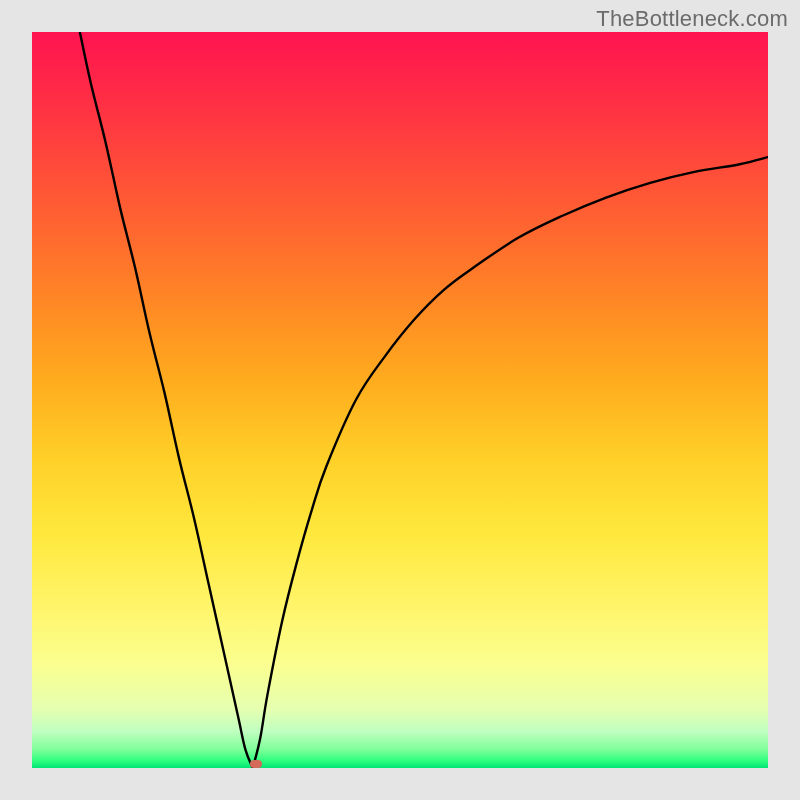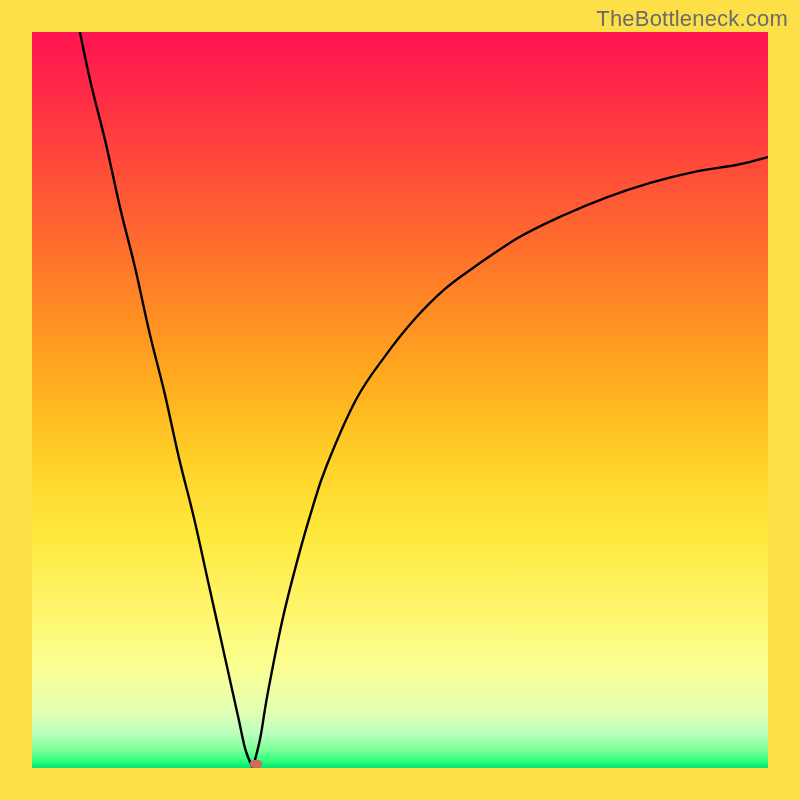--- a/index.html
+++ b/index.html
@@ -10,21 +10,21 @@
     background: #000;
     overflow: hidden;
     font-family: Arial, Helvetica, sans-serif;
   }
   .frame {
     position: absolute;
     left: 0;
     top: 0;
     width: 800px;
     height: 800px;
-    background: #fde047;
+    background: #e5e5e5;
   }
   .plot {
     position: absolute;
     left: 32px;
     top: 32px;
     width: 736px;
     height: 736px;
     background: linear-gradient(
       to bottom,
       #ff1450 0%,

